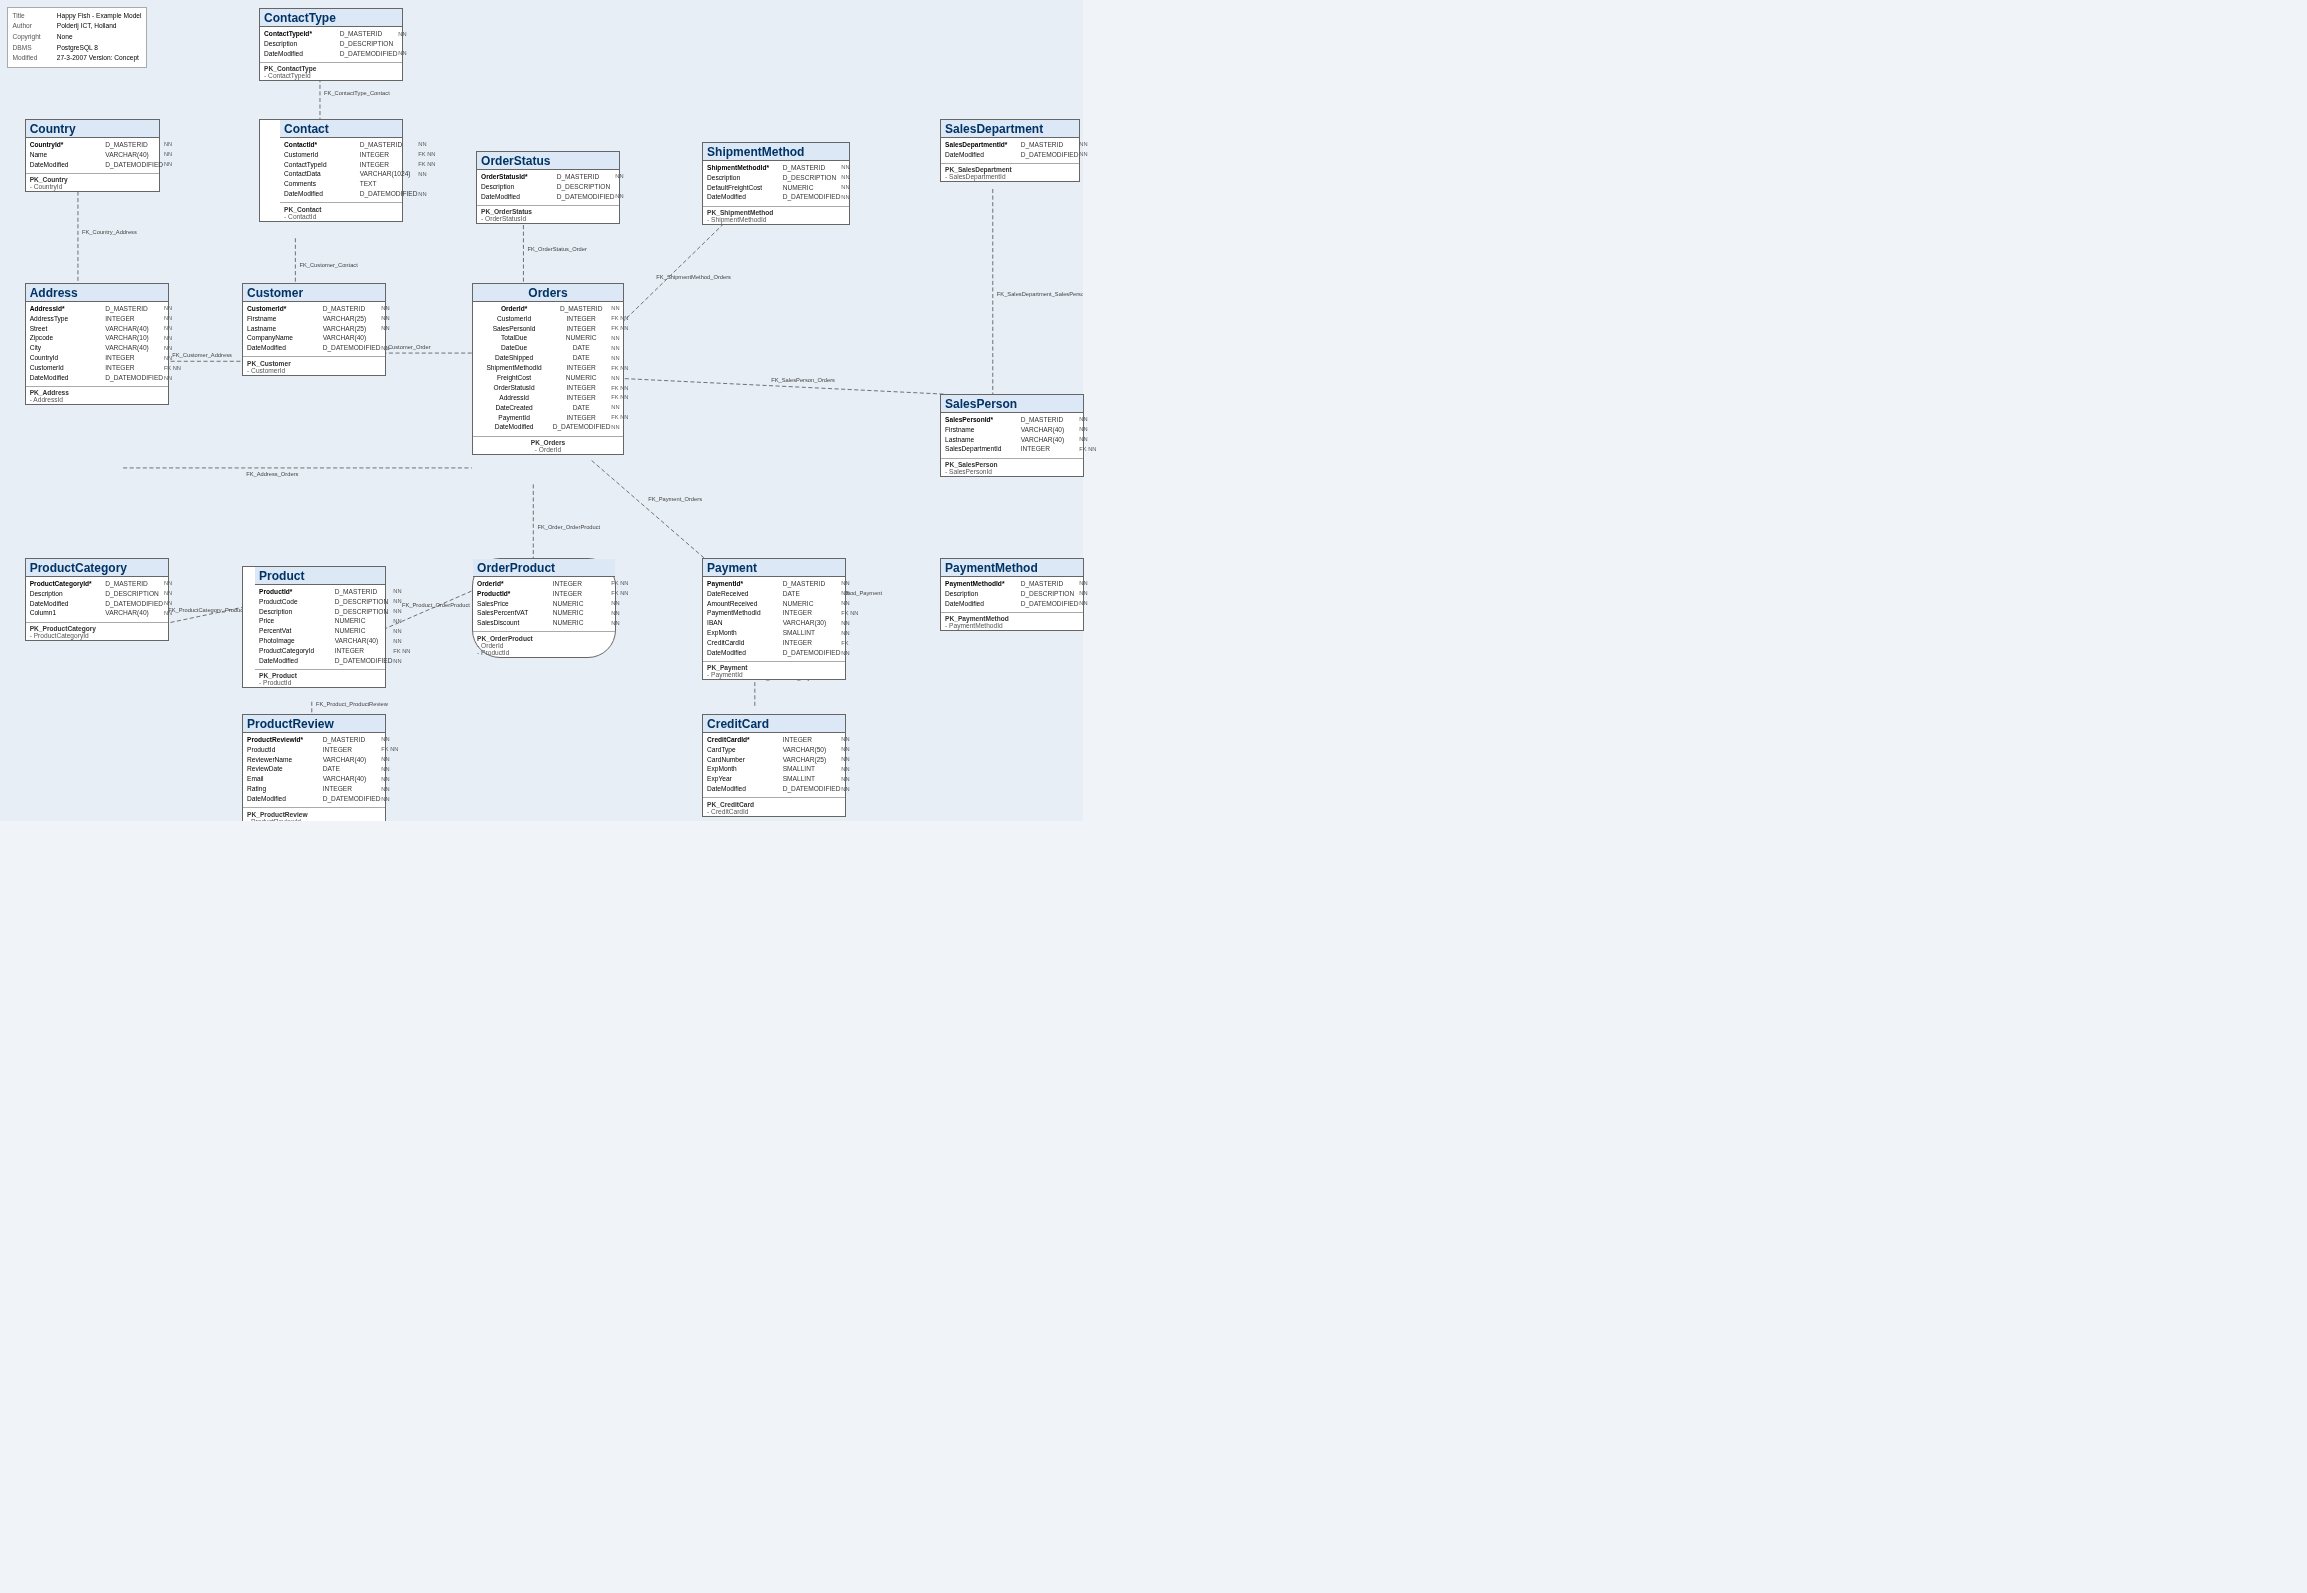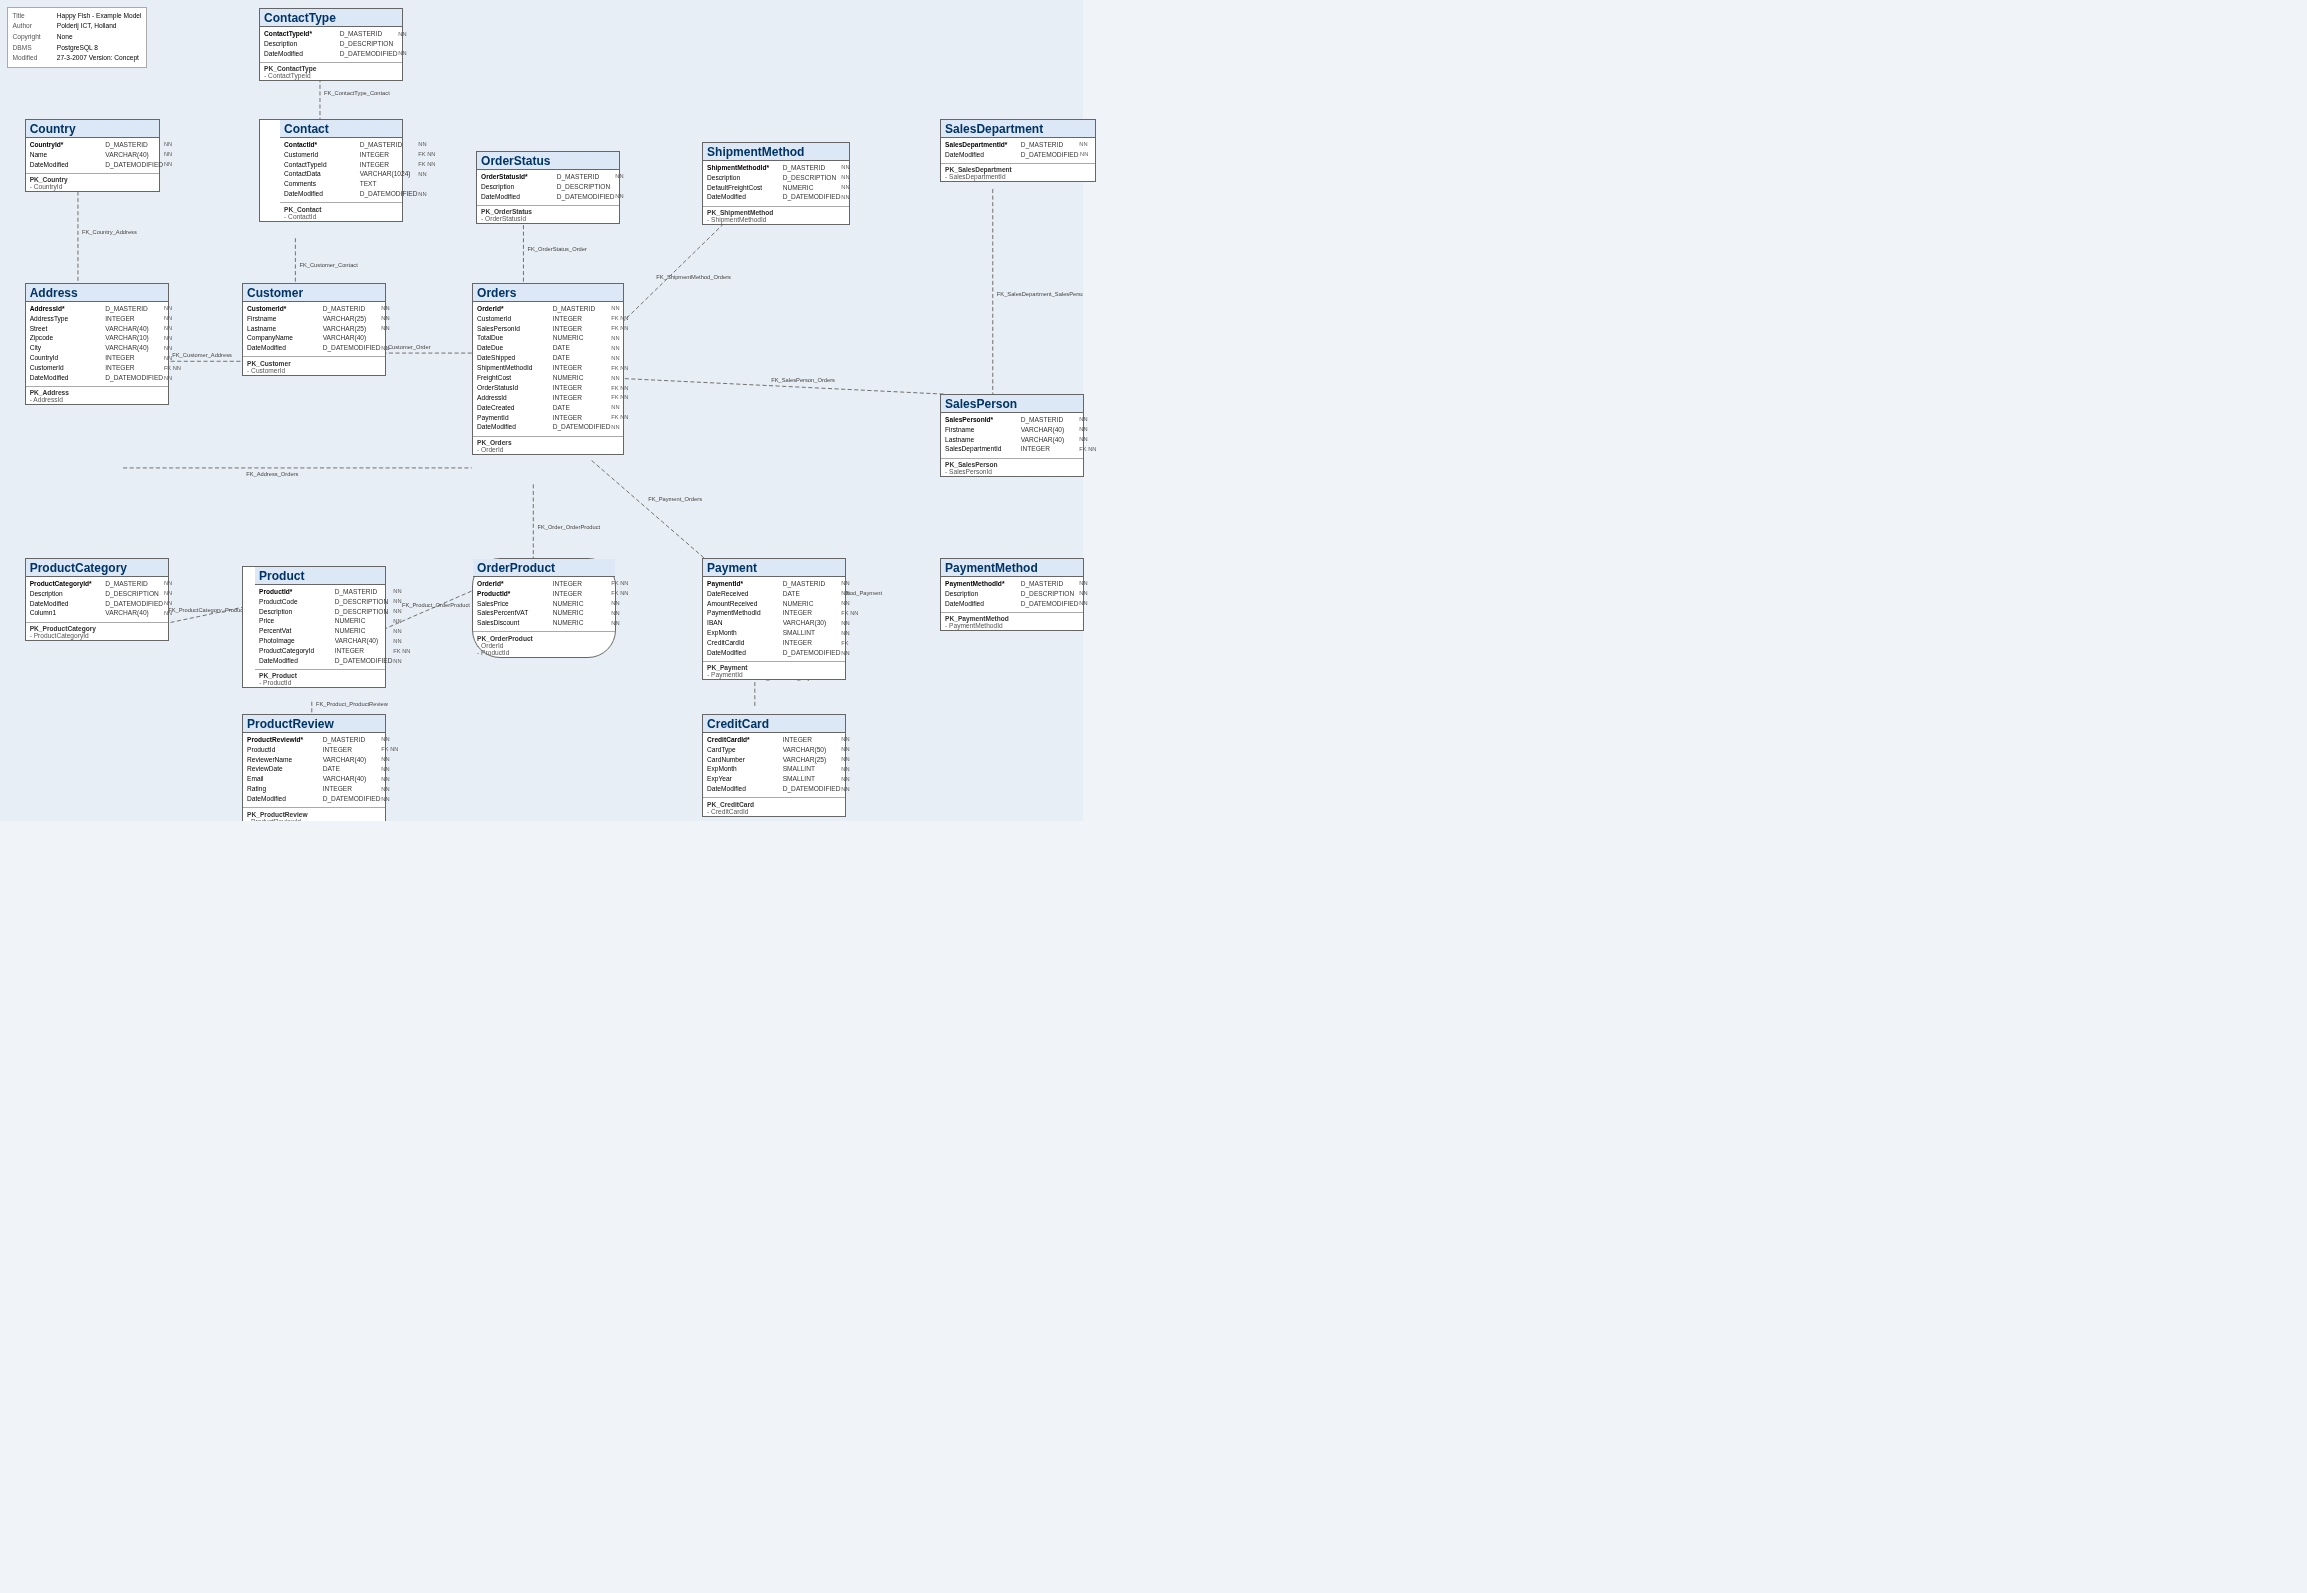--- a/index.html
+++ b/index.html
@@ -292,21 +292,21 @@
         <span class="flag">NN</span>
       </div>
     </div>
     <div class="entity-divider"></div>
     <div class="entity-key-section">
       <div class="key-label">PK_ShipmentMethod</div>
       <div>- ShipmentMethodId</div>
     </div>
   </div>
 
-  <div class="entity" style="left:940px; top:119px; width:156px;">
+  <div class="entity" style="left:940px; top:119px; width:140px;">
     <div class="entity-header">SalesDepartment</div>
     <div class="entity-body">
       <div class="field-row">
         <span class="field-name pk">SalesDepartmentId*</span>
         <span class="field-type">D_MASTERID</span>
         <span class="flag">NN</span>
       </div>
       <div class="field-row">
         <span class="field-name">DateModified</span>
         <span class="field-type">D_DATEMODIFIED</span>
@@ -426,21 +426,21 @@
         <span class="flag">NN</span>
       </div>
     </div>
     <div class="entity-divider"></div>
     <div class="entity-key-section">
       <div class="key-label">PK_Customer</div>
       <div>- CustomerId</div>
     </div>
   </div>
 
-  <div class="entity" style="left:472px; top:283px; width:152px;">
+  <div class="entity" style="left:472px; top:283px; width:152px;text-align:center;">
     <div class="entity-header">Orders</div>
     <div class="entity-body">
       <div class="field-row">
         <span class="field-name pk">OrderId*</span>
         <span class="field-type">D_MASTERID</span>
         <span class="flag">NN</span>
       </div>
       <div class="field-row">
         <span class="field-name">CustomerId</span>
         <span class="field-type">INTEGER</span>

